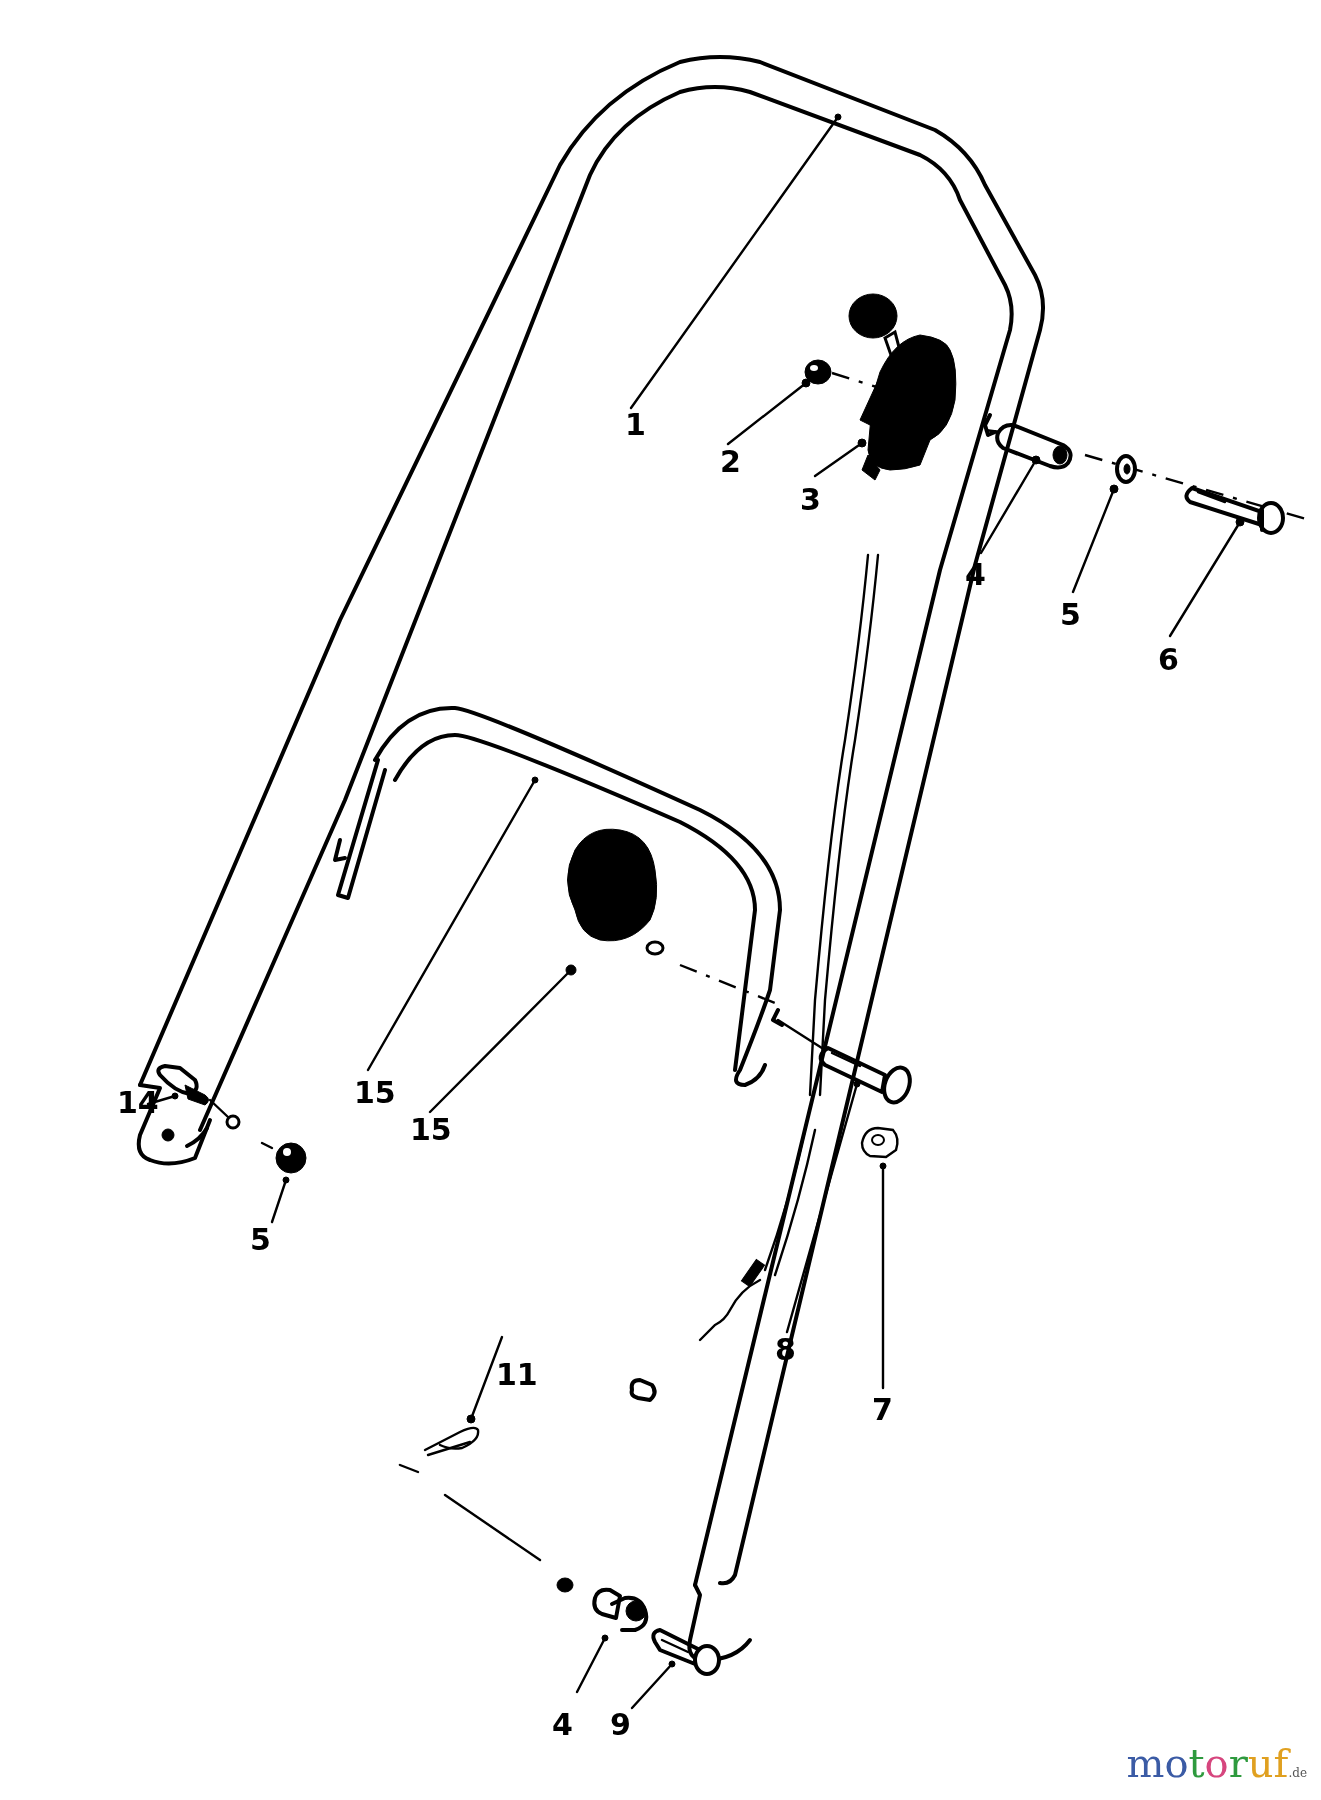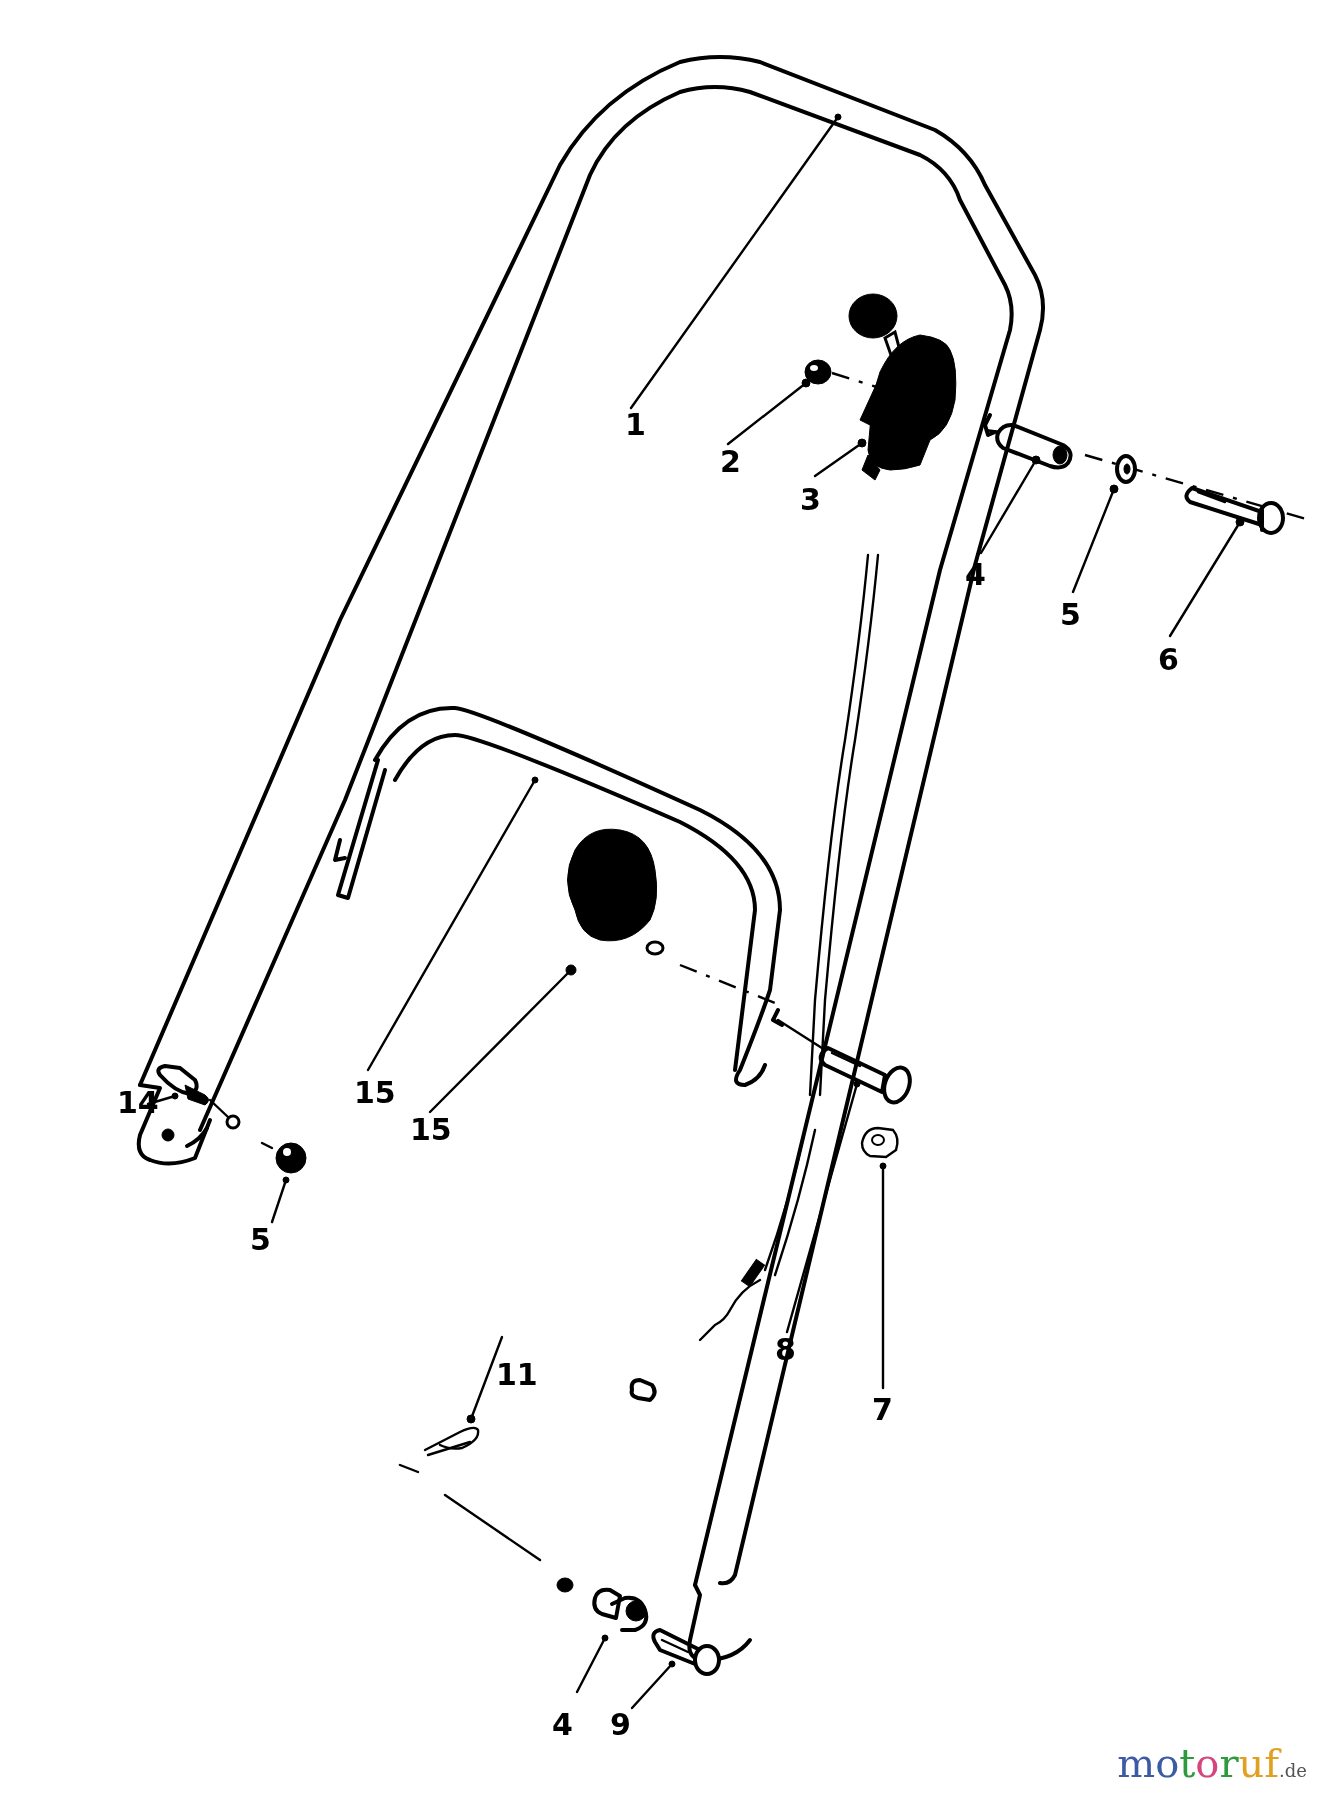--- a/index.html
+++ b/index.html
@@ -4,21 +4,21 @@
 <style>
   html, body { margin:0; padding:0; background:#ffffff; }
   body { width:1321px; height:1800px; position:relative; overflow:hidden; font-family:"DejaVu Sans", sans-serif; }
   #diagram { position:absolute; left:0; top:0; width:1321px; height:1800px; }
   .ln { fill:none; stroke:#000; stroke-width:4; stroke-linecap:round; stroke-linejoin:round; }
   .thin { fill:none; stroke:#000; stroke-width:2.4; stroke-linecap:round; }
   .dash { fill:none; stroke:#000; stroke-width:2.4; stroke-dasharray:18 10 4 10; }
   .solid { fill:#000; stroke:#000; }
   .lbl { position:absolute; font-family:"DejaVu Sans", sans-serif; font-weight:bold; font-size:30px; color:#000; line-height:1; }
   #watermark { position:absolute; right:14px; bottom:14px; font-family:"DejaVu Serif", serif; font-size:40px; letter-spacing:0px; }
-  #watermark .tld { font-size:18px; color:#555; }
+  #watermark .tld { font-size:12px; color:#555; }
 </style>
 </head>
 <body>
 
 <svg id="diagram" viewBox="0 0 1321 1800" xmlns="http://www.w3.org/2000/svg">
 
   <g>
 
     <path class="ln" d="M 140 1085 L 340 620 L 560 165 Q 600 95 680 62 Q 720 52 760 62 L 935 130 Q 970 150 985 185 L 1035 275 Q 1048 300 1040 330 L 975 565 L 735 1575 Q 730 1585 720 1583"></path>
 

